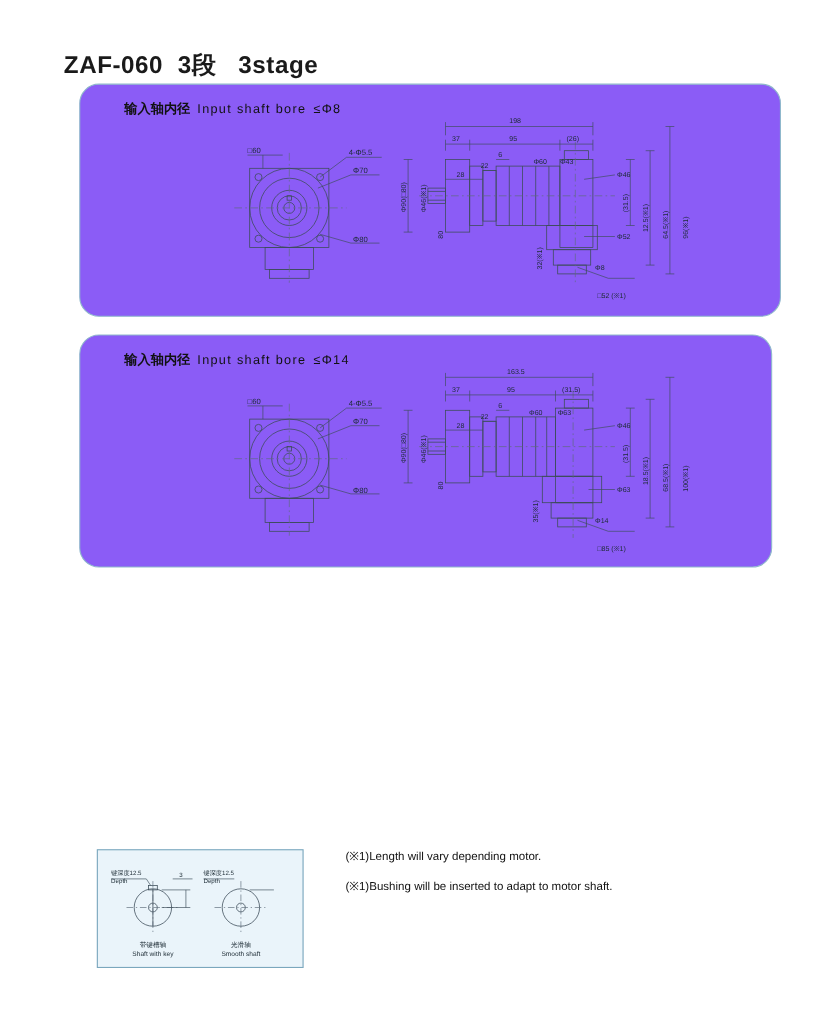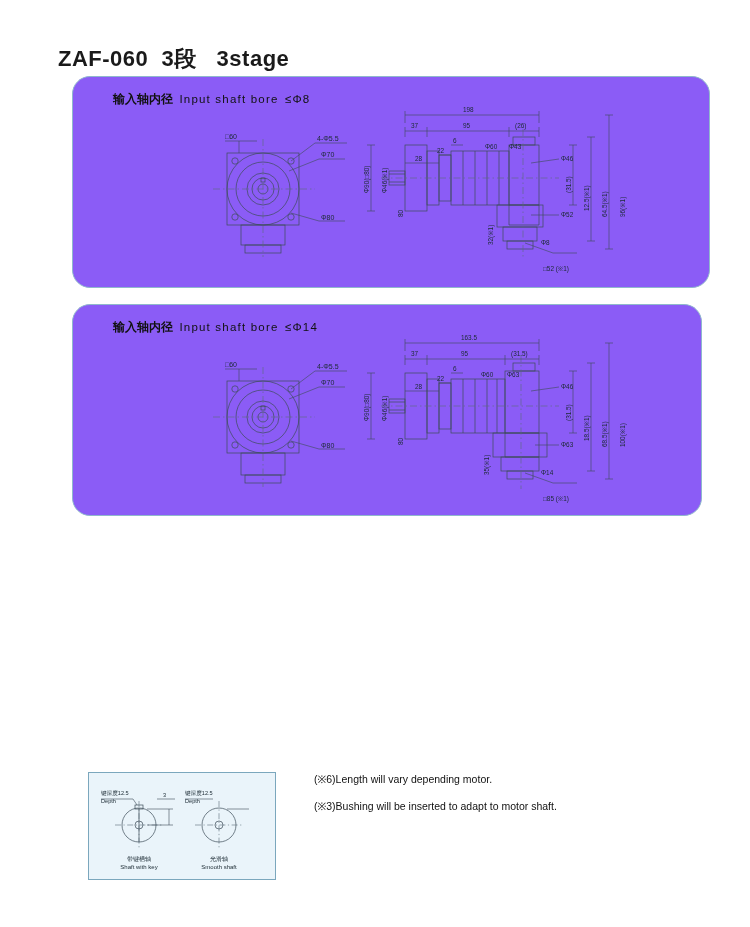--- a/index.html
+++ b/index.html
@@ -417,15 +417,15 @@
     <g fill="#1b2a33" font-size="6" text-anchor="middle">
       <text x="50" y="88">带键槽轴</text>
       <text x="50" y="96">Shaft with key</text>
       <text x="130" y="88">光滑轴</text>
       <text x="130" y="96">Smooth shaft</text>
     </g>
   </svg>
 </div>
 
 <div class="notes">
-  <p>(※6)Length will vary depending motor.</p>
-  <p>(※3)Bushing will be inserted to adapt to motor shaft.</p>
+  <p>(※1)Length will vary depending motor.</p>
+  <p>(※1)Bushing will be inserted to adapt to motor shaft.</p>
 </div>
 
 </body></html>

